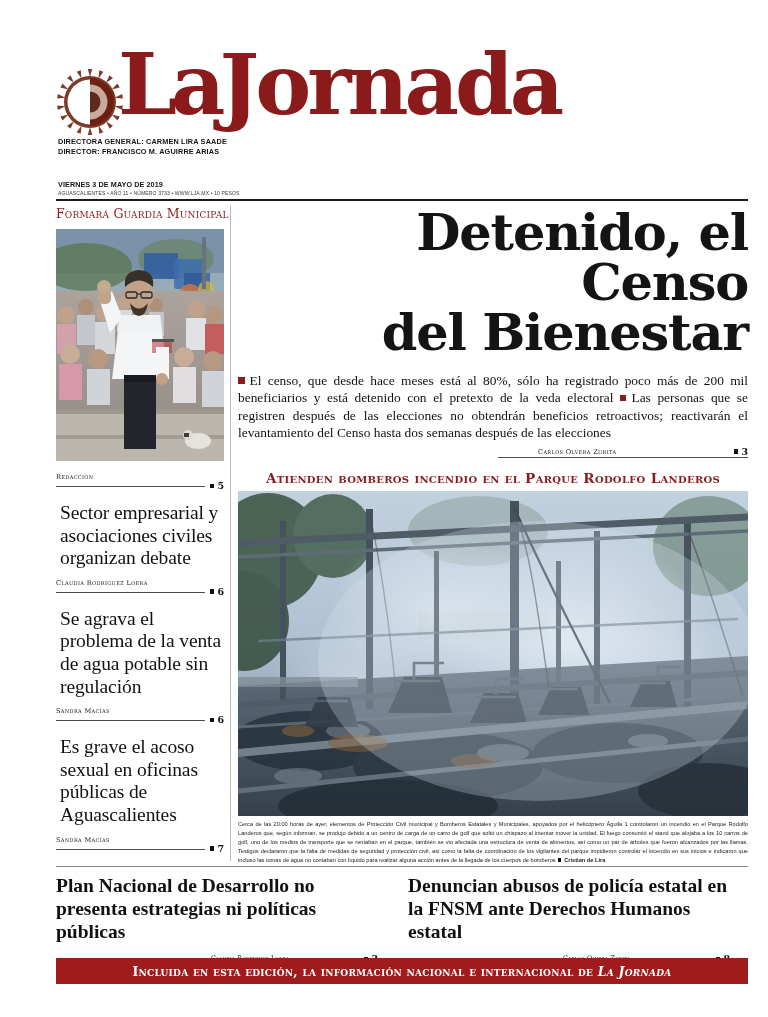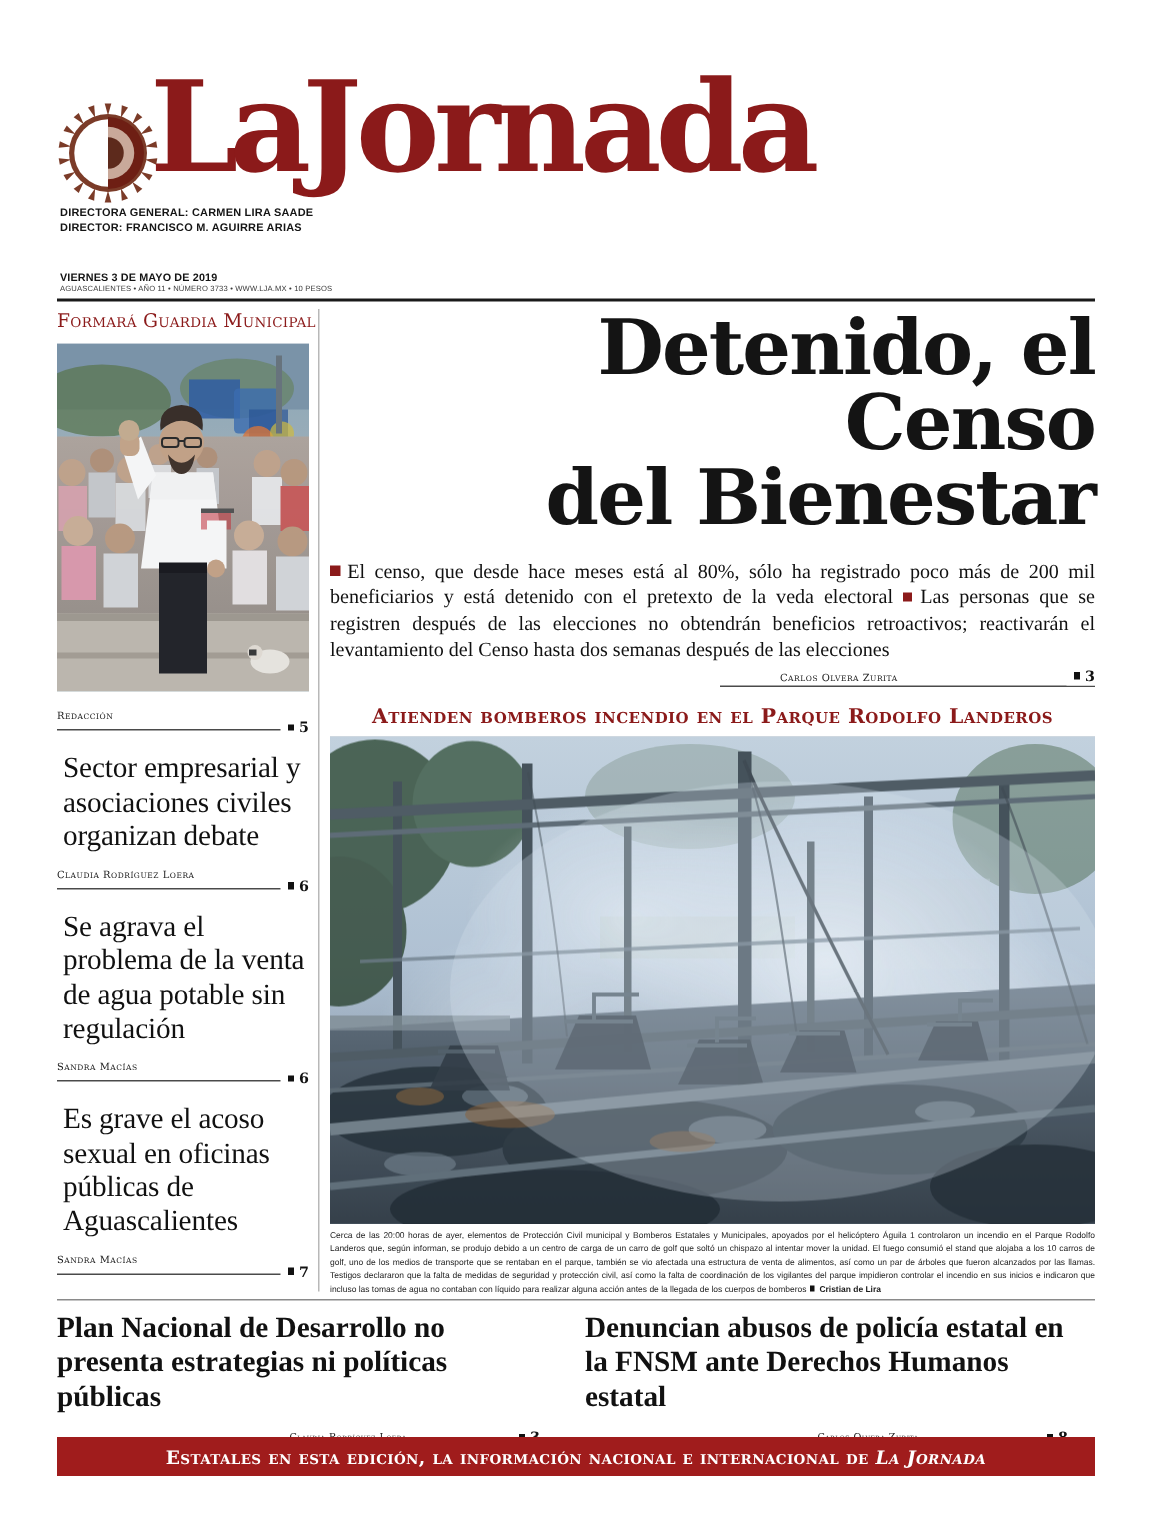--- a/index.html
+++ b/index.html
@@ -3,21 +3,21 @@
 <meta charset="utf-8">
 <style>
   html,body{margin:0;padding:0;background:#ffffff;}
   body{
     width:768px;height:1017px;overflow:hidden;
     font-family:"Liberation Serif",serif;
     color:#1a1a1a;
     -webkit-font-smoothing:antialiased;
   }
   .page{position:relative;width:768px;height:1017px;background:#fff;}
-  .inner{position:absolute;left:38px;top:0;width:692px;height:1017px;}
+  .inner{position:absolute;left:56px;top:0;width:692px;height:1017px;}
 
   
   .masthead{position:relative;height:200px;}
   .logo-mark{
     position:absolute;left:0px;top:66px;width:72px;height:72px;
   }
   .logo-mark svg{display:block;}
   .wordmark{
     position:absolute;left:62px;top:48px;
     font-family:"DejaVu Serif",serif;
@@ -550,18 +550,18 @@
         <h2 class="bhead">Denuncian abusos de policía estatal en la FNSM ante Derechos Humanos estatal</h2>
         <div class="bcredit">
           <div class="line"></div>
           <div class="nm">Carlos Olvera Zurita</div>
           <div class="pg"><span class="sq"></span><span>8</span></div>
         </div>
       </div>
     </div>
 
     <div class="banner">
-      <span><span>Estatales en esta edición, la información nacional e internacional de </span><i>La Jornada</i></span>
+      <span><span>Incluida en esta edición, la información nacional e internacional de </span><i>La Jornada</i></span>
     </div>
 
   </div>
 </div>
 </div>
 
 </body></html>

